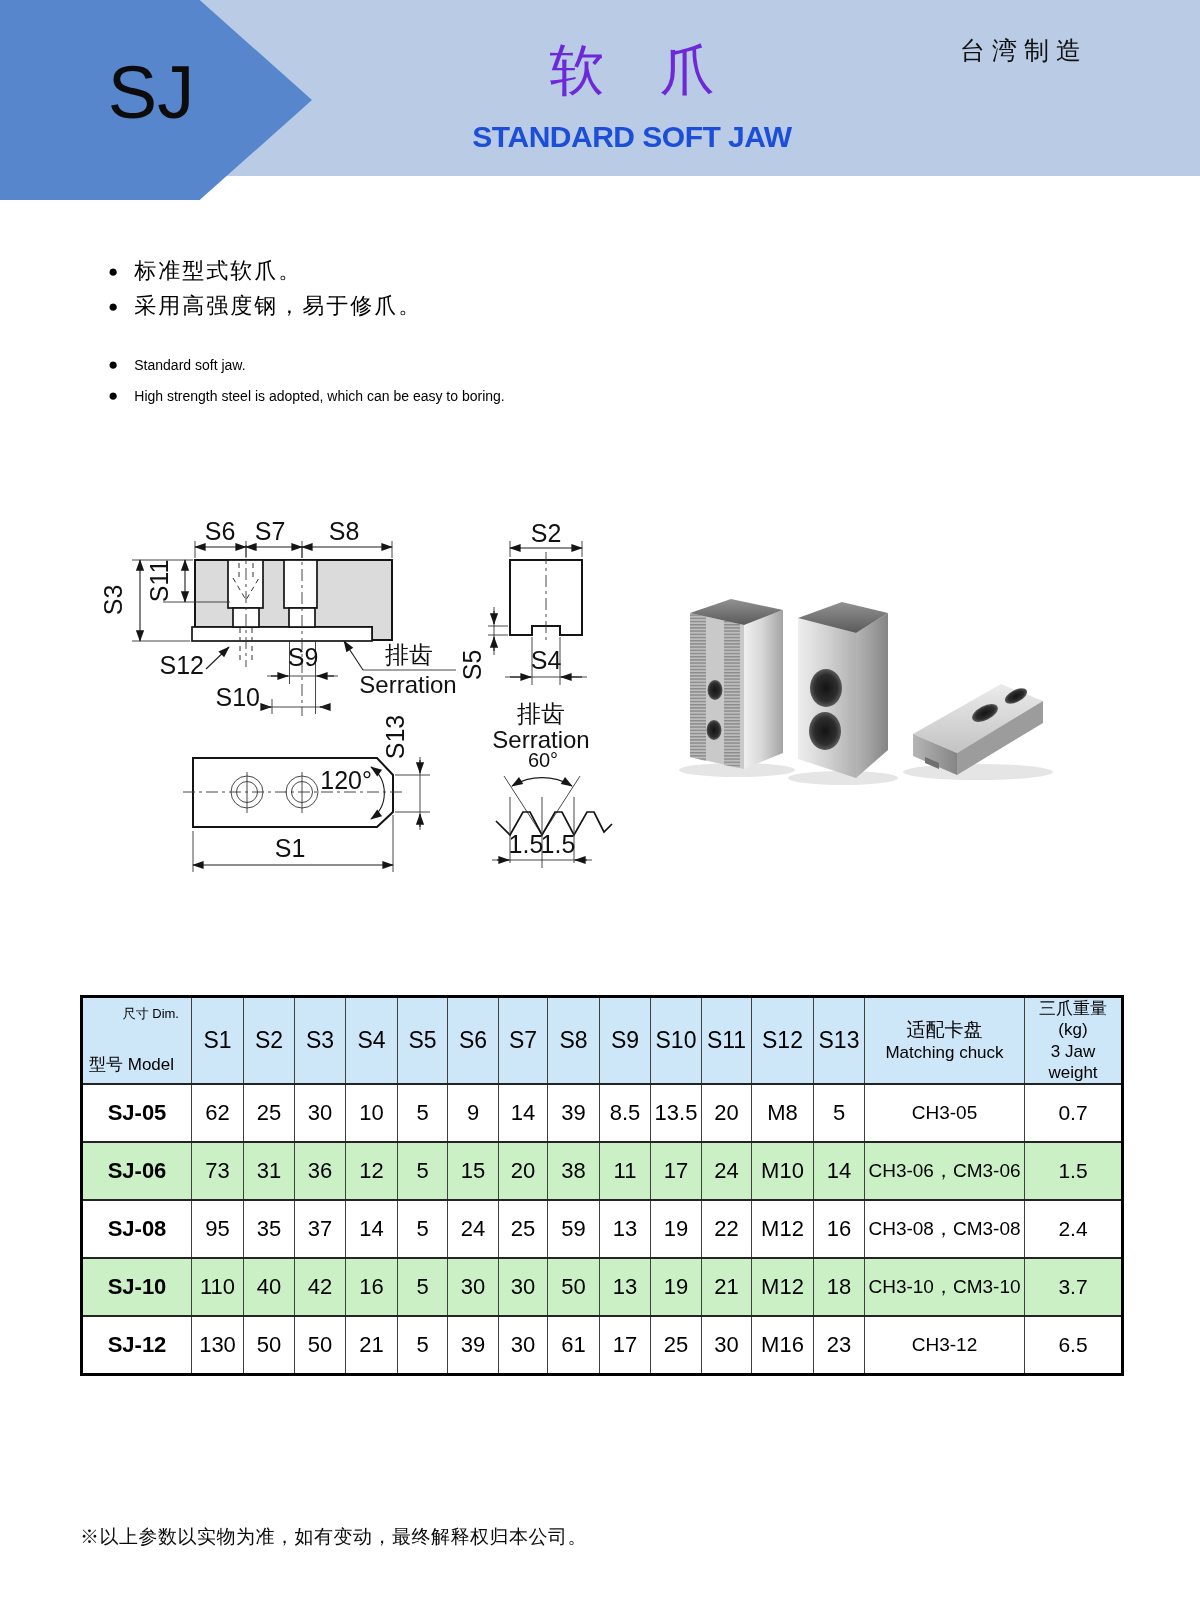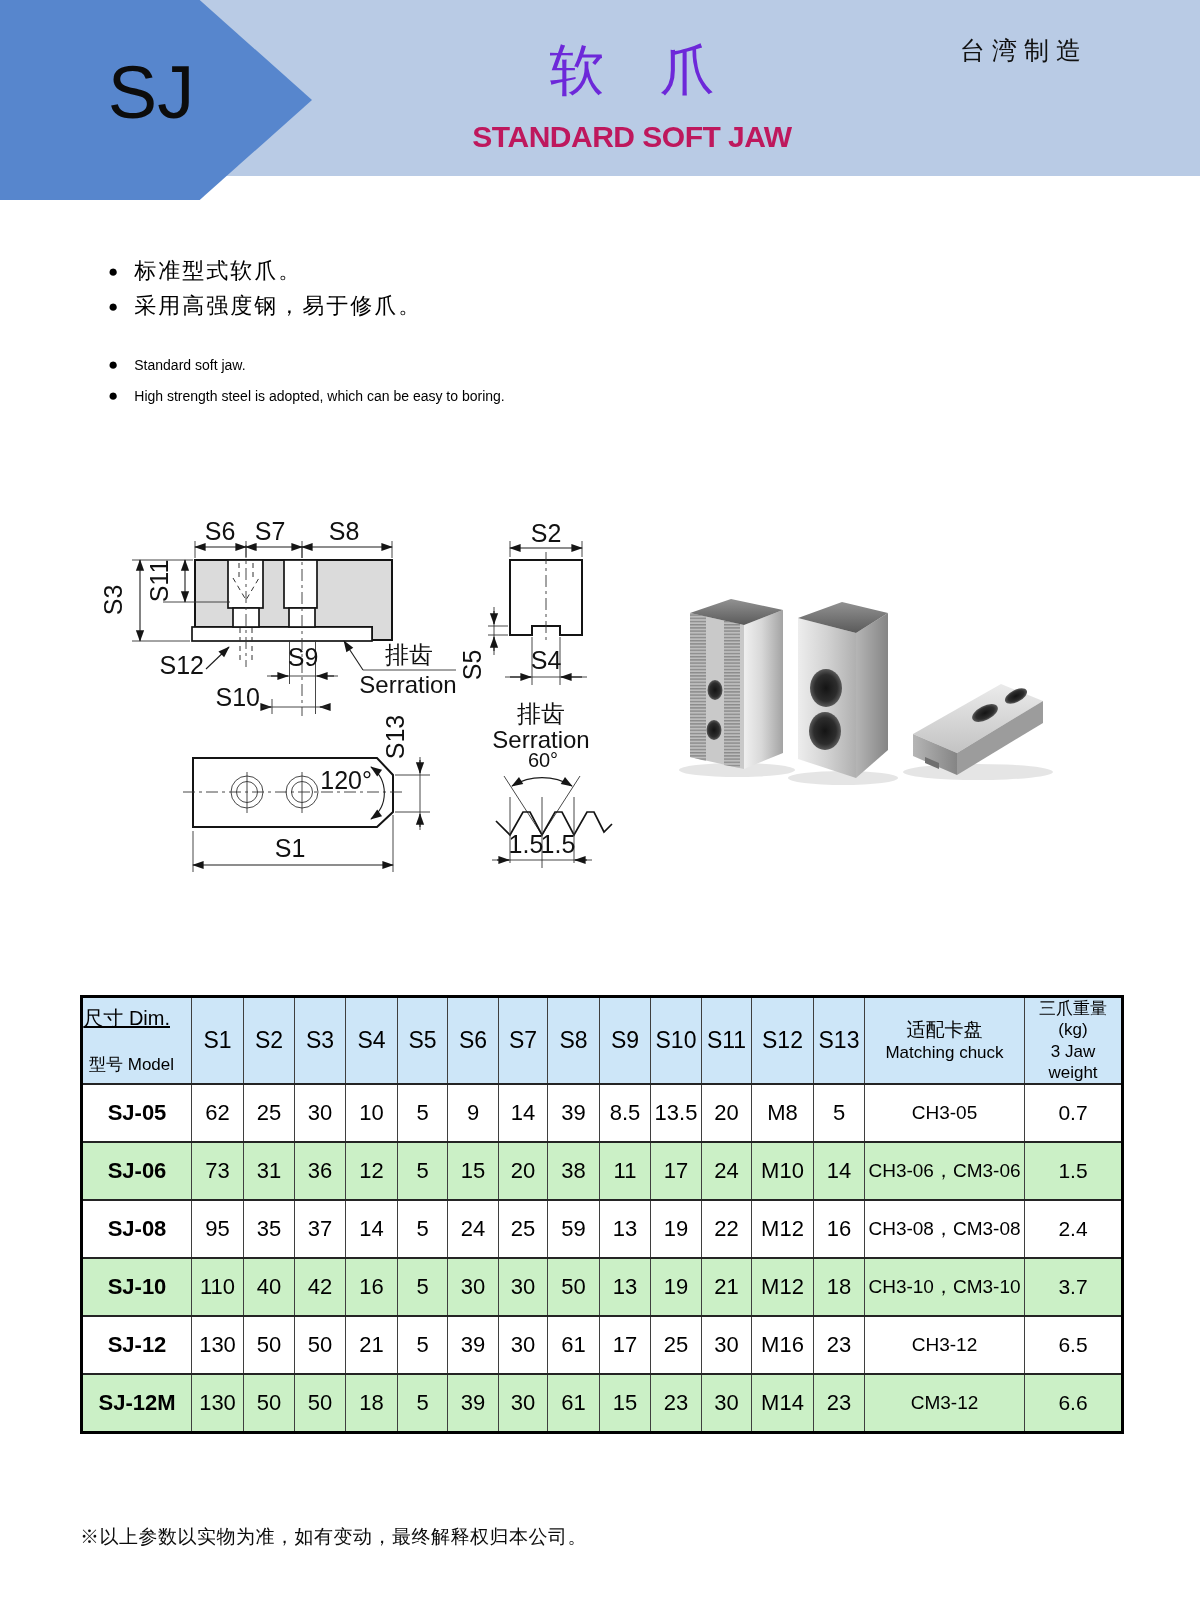--- a/index.html
+++ b/index.html
@@ -8,21 +8,21 @@
 
   
   .banner{position:absolute;left:0;top:0;width:1200px;height:176px;background:#B9CBE5;}
   .banner-arrow{position:absolute;left:0;top:0;width:312px;height:200px;background:#5786CD;
                 clip-path:polygon(0 0,64% 0,100% 50%,64% 100%,0 100%);}
   .sj-code{position:absolute;left:96px;top:56px;width:110px;text-align:center;
            font-size:74px;line-height:1;font-weight:400;color:#0c0c0c;}
   .title-cn{position:absolute;left:432px;top:40px;width:400px;text-align:center;
             font-size:55px;line-height:1.1;font-weight:500;color:#6d28d9;}
   .title-en{position:absolute;left:412px;top:120px;width:440px;text-align:center;
-            font-size:30px;font-weight:700;letter-spacing:-.5px;color:#be185d;}
+            font-size:30px;font-weight:700;letter-spacing:-.5px;color:#1d4ed8;}
   .made-in{position:absolute;left:960px;top:34px;font-size:25px;letter-spacing:7px;
            font-weight:500;color:#111;}
 
   
   .feat-row{position:absolute;left:108px;display:flex;align-items:center;gap:16px;}
   .feat-row .dot{font-size:17px;line-height:1;}
   .feat-cn{font-size:22px;letter-spacing:2px;}
   .feat-en{font-size:14px;}
   .fr1{top:256px}.fr2{top:291px}.fr3{top:356px}.fr4{top:387px}
 
@@ -45,21 +45,21 @@
   .tbl-wrap{position:absolute;left:80px;top:995px;}
   table.spec{border-collapse:collapse;table-layout:fixed;width:1042px;background:#fff;
              border:3px solid #000;}
   table.spec th,table.spec td{border:1px solid #3f3f3f;text-align:center;vertical-align:middle;
              padding:0;overflow:hidden;}
   table.spec tr{border-top:2.5px solid #242424;border-bottom:2.5px solid #242424;height:58px;}
   table.spec tr.head{height:57px;}
   tr.head th{background:#CDE6F8;font-weight:400;font-size:23px;}
   th.corner{position:relative;background:
       linear-gradient(to bottom right,rgba(0,0,0,0) calc(50% - 1px),#333 calc(50% - 1px),#333 calc(50% + 1px),rgba(0,0,0,0) calc(50% + 1px)),#CDE6F8;}
-  th.corner .c-dim{position:absolute;top:7px;right:21px;font-size:20px;text-decoration:underline;}
+  th.corner .c-dim{position:absolute;top:7px;right:12px;font-size:13px;}
   th.corner .c-model{position:absolute;bottom:7px;left:6px;font-size:17px;margin-top:15px;}
   th.hdr2 div{line-height:1.25;}
   th.chuck-h div.cn{font-size:19px;} th.chuck-h div.en{font-size:17px;}
   th.weight-h div.cn{font-size:17px;} th.weight-h div.en{font-size:17px;}
   td{font-size:22px;}
   td.model{font-weight:700;}
   td.chuck{font-size:19px;}
   td.weight{font-size:21px;}
   tr.hl td{background:#CBF0C6;}
 
@@ -424,37 +424,19 @@
             <td>30</td>
             <td>61</td>
             <td>17</td>
             <td>25</td>
             <td>30</td>
             <td>M16</td>
             <td>23</td>
             <td class="chuck">CH3-12</td>
             <td class="weight">6.5</td>
           </tr>
-          <tr class="hl">
-            <td class="model">SJ-12M</td>
-            <td>130</td>
-            <td>50</td>
-            <td>50</td>
-            <td>18</td>
-            <td>5</td>
-            <td>39</td>
-            <td>30</td>
-            <td>61</td>
-            <td>15</td>
-            <td>23</td>
-            <td>30</td>
-            <td>M14</td>
-            <td>23</td>
-            <td class="chuck">CM3-12</td>
-            <td class="weight">6.6</td>
-          </tr>
         </tbody>
     </table>
   </div>
 
   <div class="footnote">※以上参数以实物为准，如有变动，最终解释权归本公司。</div>
 
 </div>
 
 </body></html>

